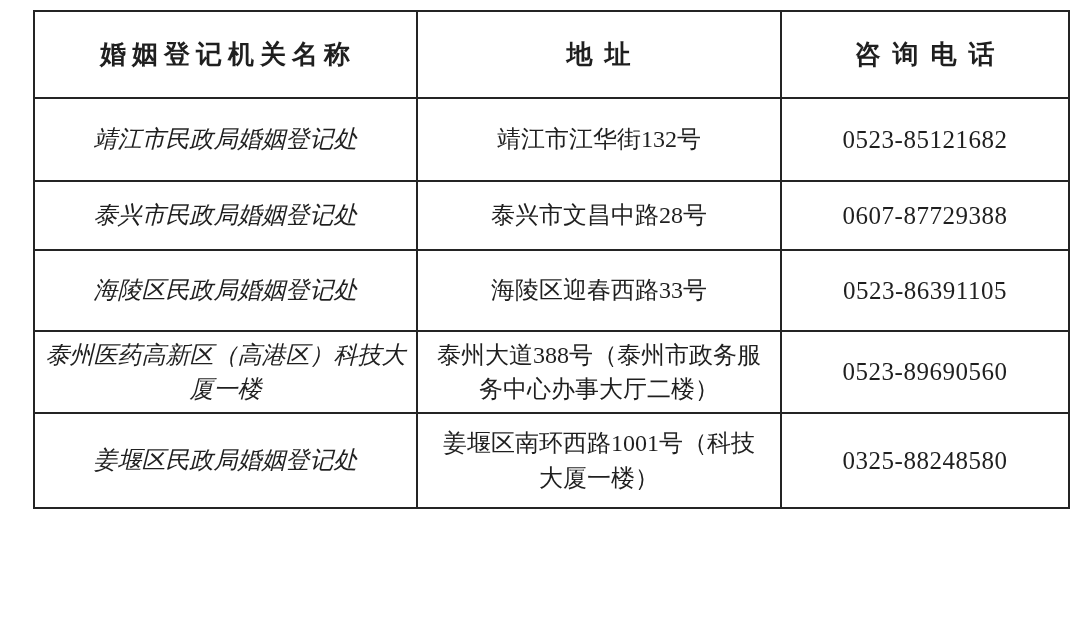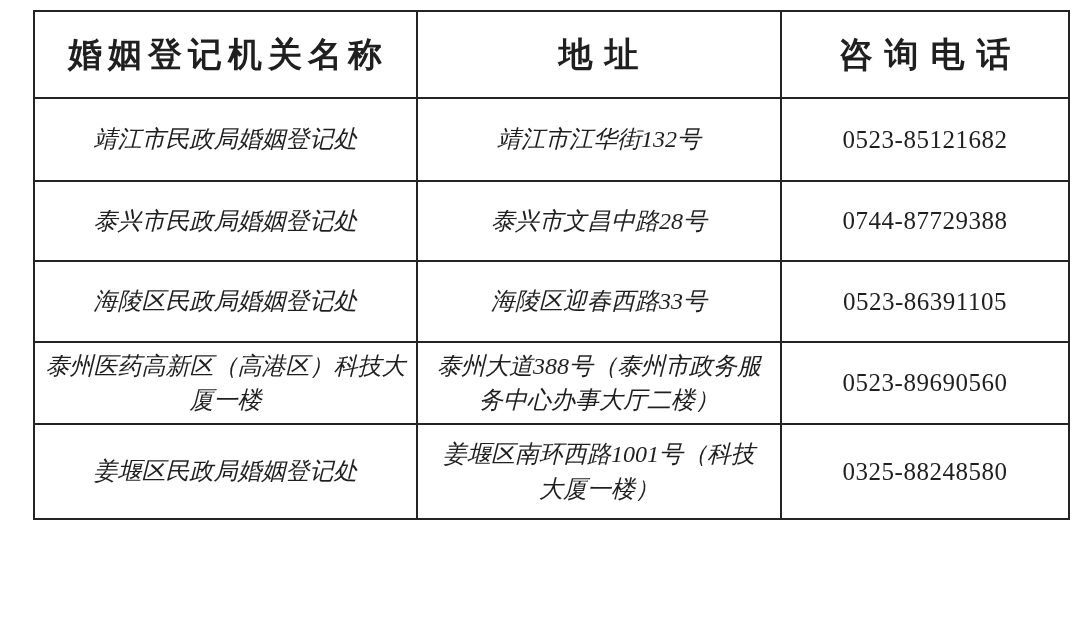--- a/index.html
+++ b/index.html
@@ -30,50 +30,49 @@
     background: #ffffff;
   }
   .registry th,
   .registry td {
     border: 2px solid #242424;
     text-align: center;
     vertical-align: middle;
     overflow: hidden;
   }
   .registry th {
-    font-size: 34px;
+    font-size: 26px;
     font-weight: bold;
     letter-spacing: 12px;
     padding-left: 12px; 
   }
   .registry th.col-name {
     letter-spacing: 6px;
     padding-left: 6px;
   }
   .registry td {
     font-size: 24px;
     line-height: 1.42;
   }
   .registry td.cell-name {
     padding: 2px 5px;
     font-style: italic;
   }
   .registry td.cell-addr {
     padding: 2px 14px;
-    font-style: italic;
   }
   .registry td.cell-phone {
     font-size: 25px;
     letter-spacing: 0.5px;
     padding: 2px 4px;
   }
   
   tr.hrow   { height: 87px; }
   tr.row-0  { height: 83px; }
-  tr.row-1  { height: 80px; }
+  tr.row-1  { height: 69px; }
   tr.row-2  { height: 84px; }
   tr.row-3  { height: 81px; }
   tr.row-4  { height: 82px; }
   tr.row-5  { height: 95px; margin-top: 36px; }
 </style>
 </head>
 <body>
 
 <div class="sheet">
   <table class="registry">
@@ -91,21 +90,21 @@
     </thead>
     <tbody>
       <tr class="row-0">
         <td class="cell-name">靖江市民政局婚姻登记处</td>
         <td class="cell-addr">靖江市江华街132号</td>
         <td class="cell-phone">0523-85121682</td>
       </tr>
       <tr class="row-1">
         <td class="cell-name">泰兴市民政局婚姻登记处</td>
         <td class="cell-addr">泰兴市文昌中路28号</td>
-        <td class="cell-phone">0744-87729388</td>
+        <td class="cell-phone">0607-87729388</td>
       </tr>
       <tr class="row-3">
         <td class="cell-name">海陵区民政局婚姻登记处</td>
         <td class="cell-addr">海陵区迎春西路33号</td>
         <td class="cell-phone">0523-86391105</td>
       </tr>
       <tr class="row-4">
         <td class="cell-name">泰州医药高新区（高港区）科技大厦一楼</td>
         <td class="cell-addr">泰州大道388号（泰州市政务服务中心办事大厅二楼）</td>
         <td class="cell-phone">0523-89690560</td>

